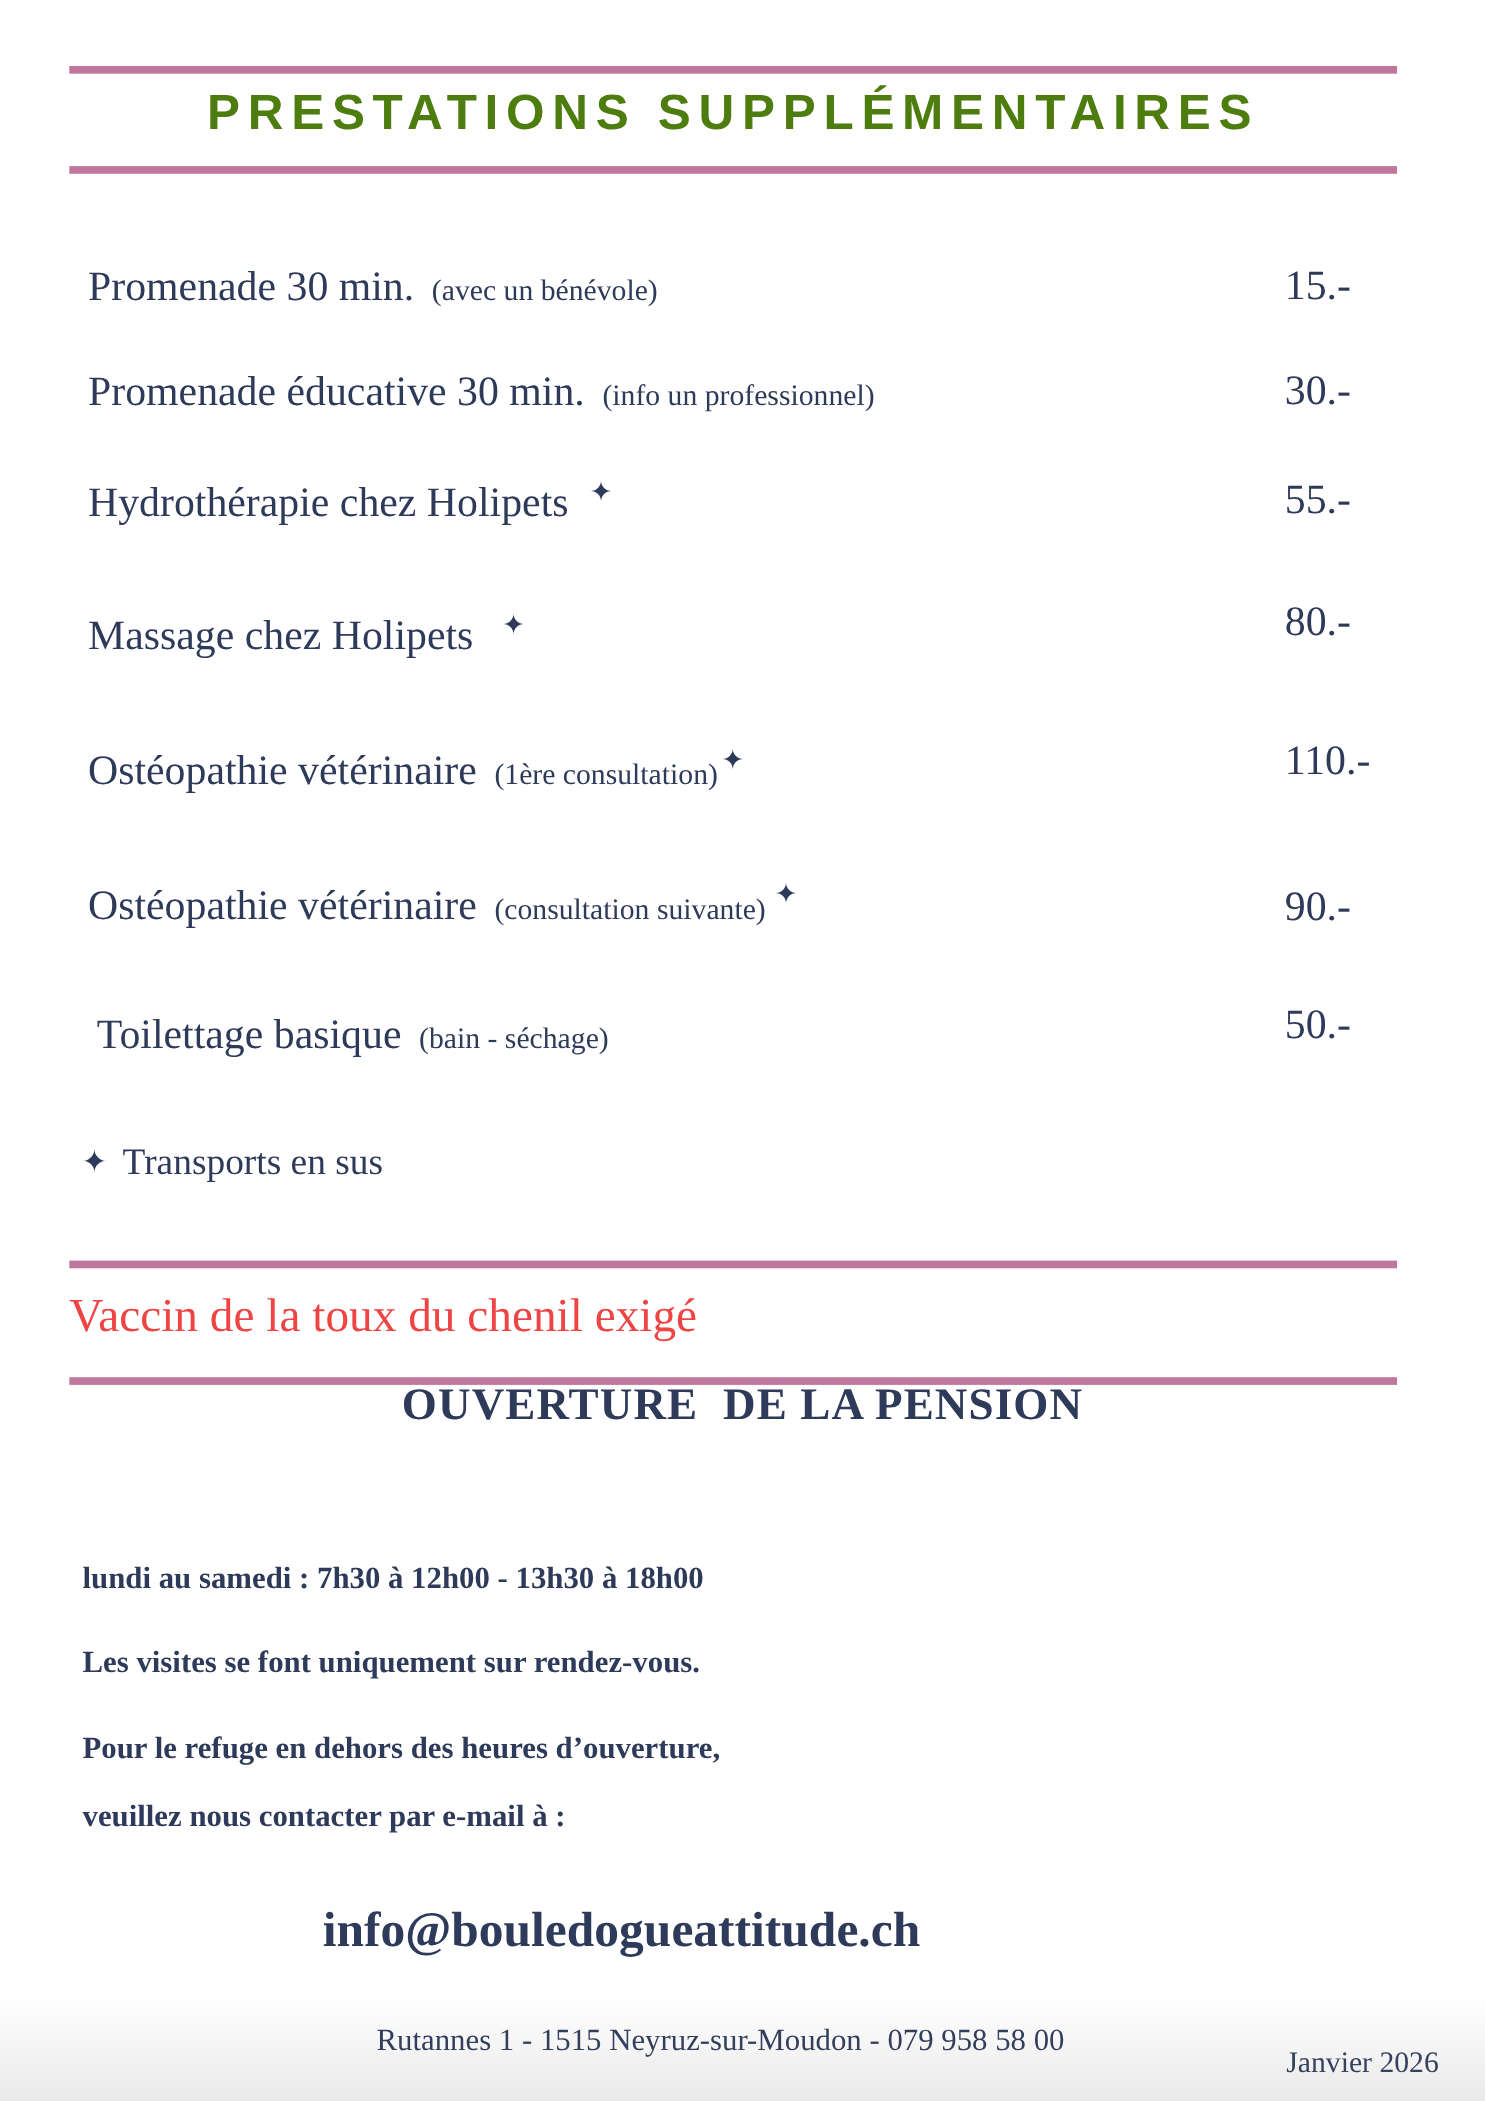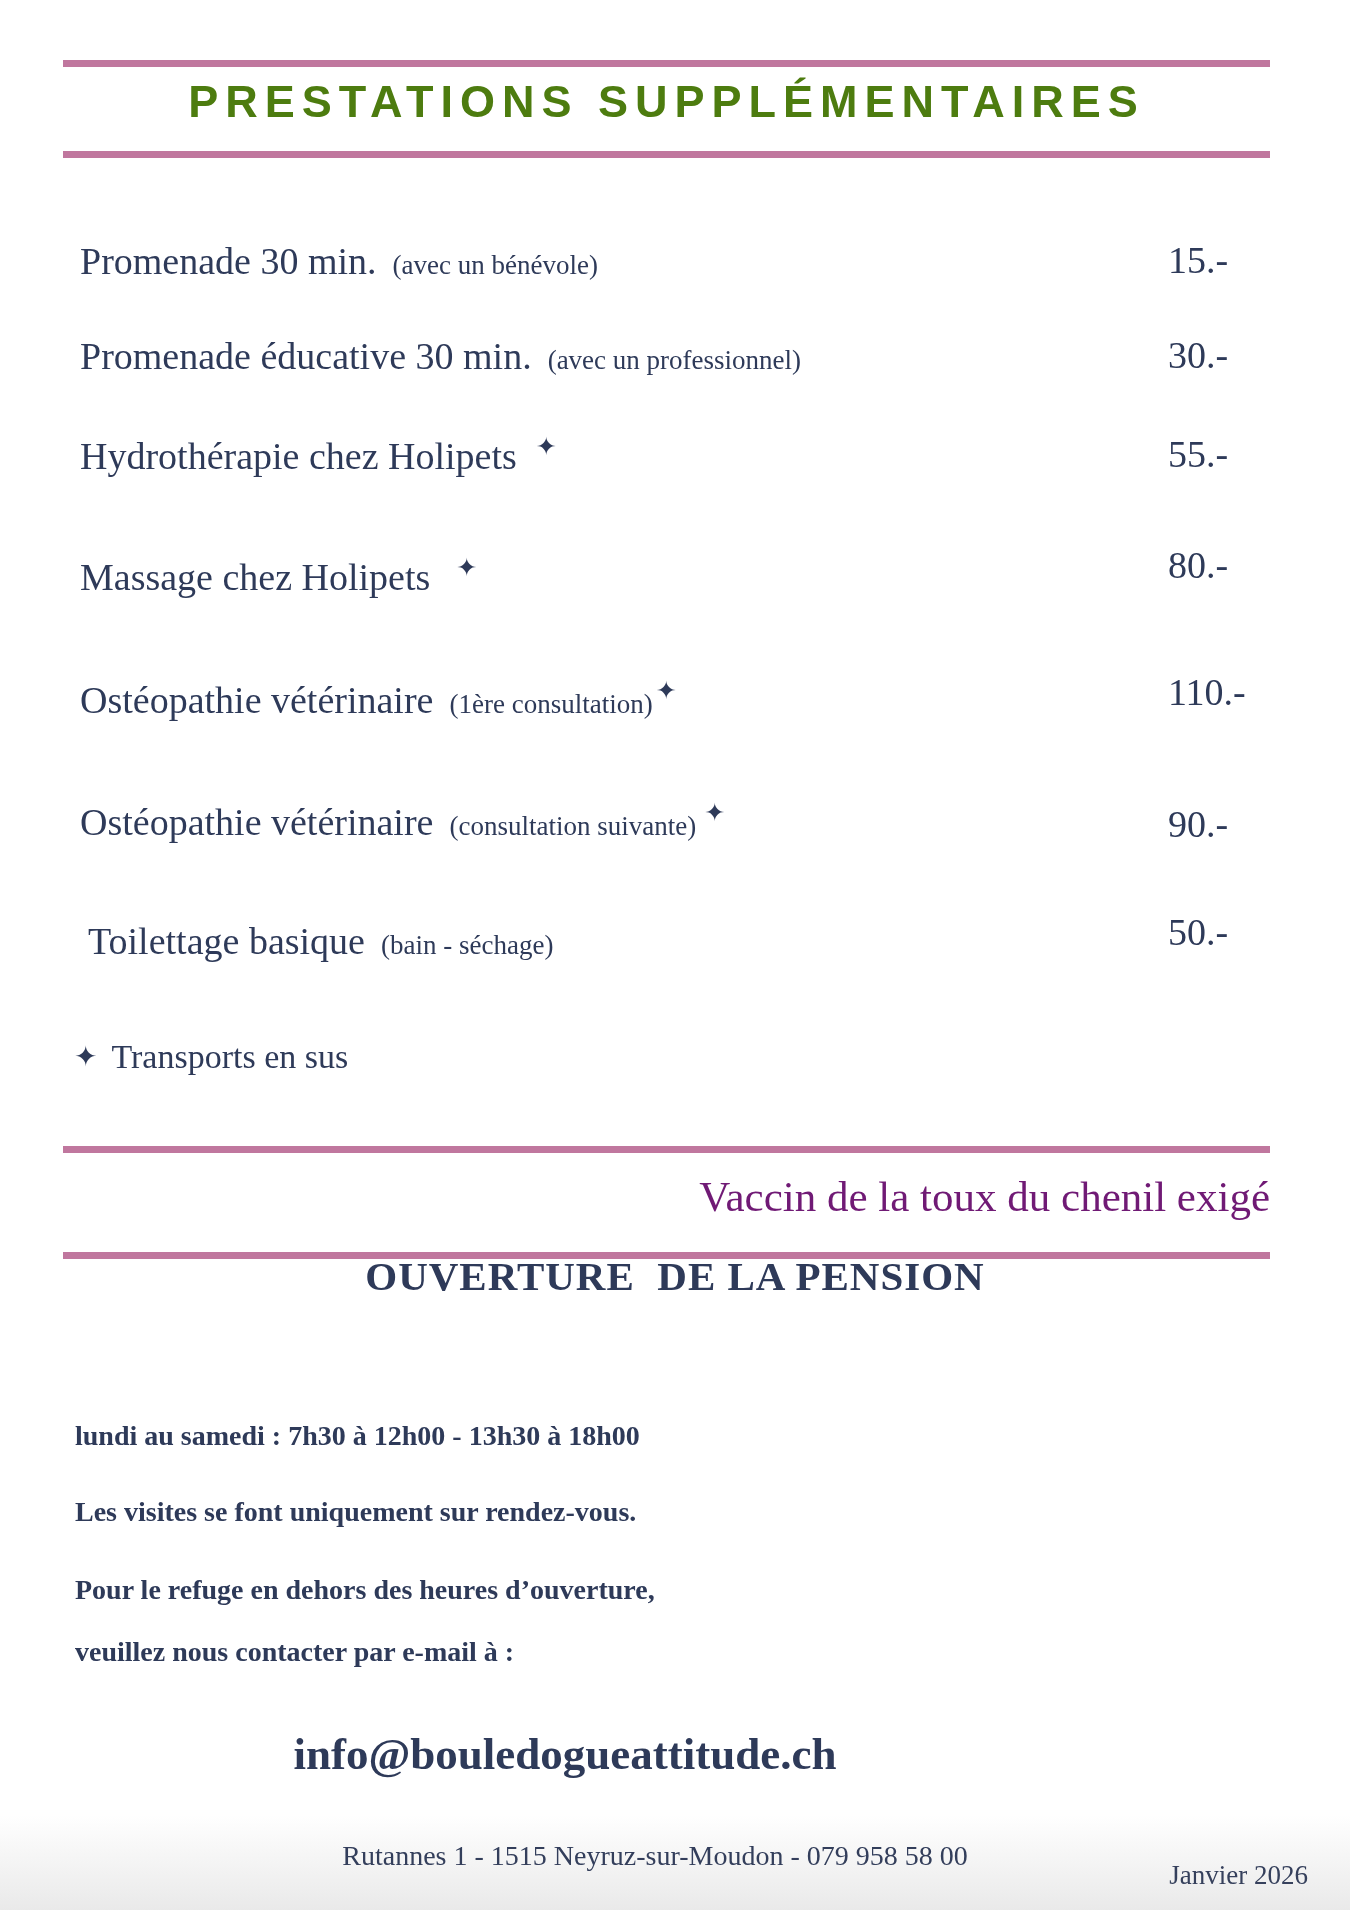--- a/index.html
+++ b/index.html
@@ -35,21 +35,21 @@
   .service-note { font-size:27px; margin-left:16px; }
   .service-star { font-size:25px; vertical-align:14px; margin-left:3px; }
   .service-price {
     position:absolute; left:1088px; top:0;
     font-size:38px;
   }
   .footnote { position:absolute; left:74px; top:1038px; font-size:34px; }
   .footnote-star { font-size:28px; margin-right:14px; vertical-align:2px; }
   .vaccine {
     position:absolute; top:1172px; left:63px; width:1207px;
-    text-align:right; font-size:43px; color:#701a75;
+    text-align:left; font-size:43px; color:#ef4444;
   }
   .opening-heading {
     position:absolute; top:1252px; left:0; width:1350px;
     text-align:center; font-size:41px; font-weight:bold;
     white-space:pre-wrap; letter-spacing:1px;
   }
   .info-line { position:absolute; left:75px; font-weight:bold; font-size:28px; }
   .info-hours    { top:1420px; }
   .info-visits   { top:1496px; }
   .info-contact1 { top:1574px; }
@@ -74,21 +74,21 @@
   <div class="rule" style="top:60px"></div>
   <div class="doc-title">PRESTATIONS SUPPLÉMENTAIRES</div>
   <div class="rule" style="top:151px"></div>
 
   <div class="service-row" style="top:238px">
     <span class="service-name">Promenade 30 min.</span><span class="service-note">(avec un bénévole)</span><sup class="service-star"></sup>
     <span class="service-price">15.-</span>
   </div>
 
   <div class="service-row" style="top:333px">
-    <span class="service-name">Promenade éducative 30 min.</span><span class="service-note">(avec un professionnel)</span><sup class="service-star"></sup>
+    <span class="service-name">Promenade éducative 30 min.</span><span class="service-note">(info un professionnel)</span><sup class="service-star"></sup>
     <span class="service-price">30.-</span>
   </div>
 
   <div class="service-row" style="top:432px">
     <span class="service-name">Hydrothérapie chez Holipets</span><span class="service-note"></span><sup class="service-star">✦</sup>
     <span class="service-price">55.-</span>
   </div>
 
   <div class="service-row" style="top:553px">
     <span class="service-name">Massage chez Holipets</span><span class="service-note"></span><sup class="service-star" style="margin-left:10px">✦</sup>

